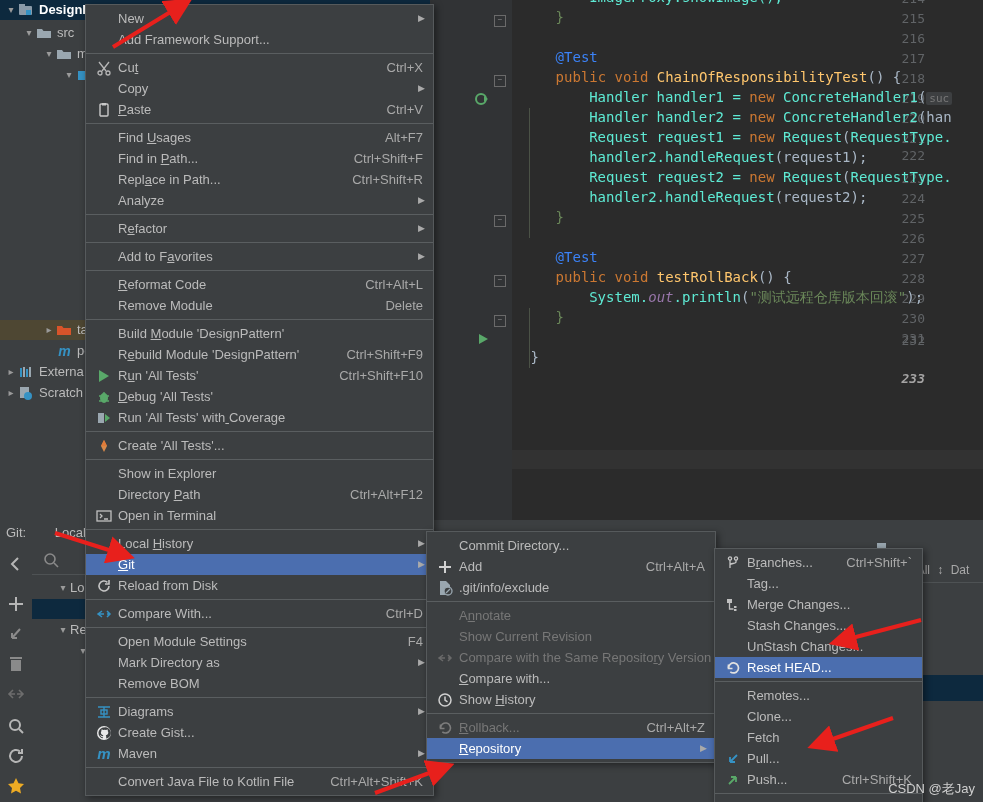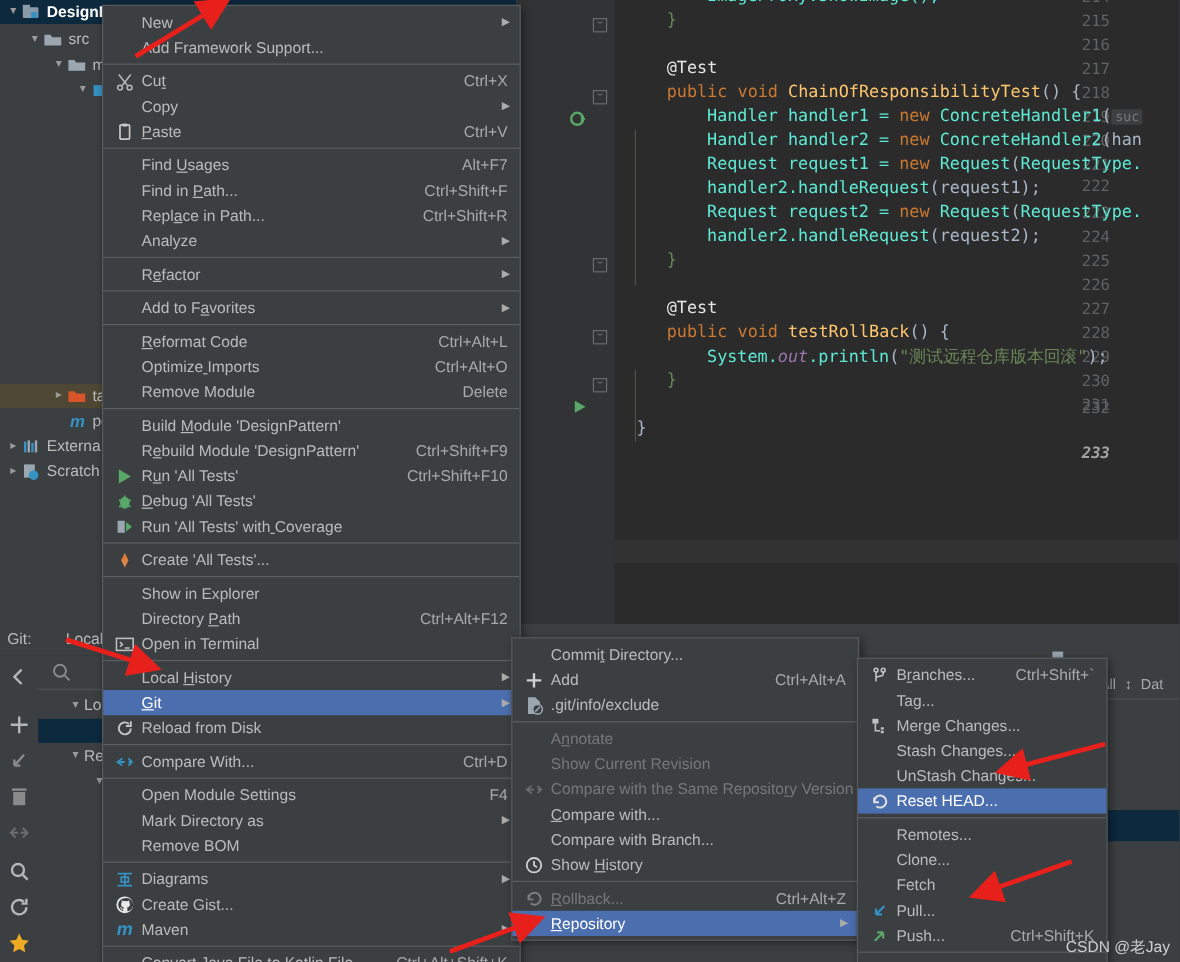--- a/index.html
+++ b/index.html
@@ -24,21 +24,21 @@
 
   
   .editor{position:absolute;left:430px;top:0;right:0;height:520px;background:#2b2b2b;overflow:hidden;}
   .gutter{position:absolute;left:0;top:0;width:82px;height:100%;background:#313335;}
   .ln{position:absolute;right:58px;font-family:"DejaVu Sans Mono","Liberation Mono",monospace;
       font-size:13px;color:#606366;text-align:right;width:40px;}
   .ln.cur{color:#a4a3a3;font-weight:bold;}
   .code{position:absolute;left:92px;top:0;white-space:pre;
         font-family:"DejaVu Sans Mono","Liberation Mono",monospace;font-size:14px;color:#a9b7c6;}
   .k{color:#cc7832;}
-  .an{color:#e5e5e5;}
+  .an{color:#3b82f6;}
   .fn{color:#ffc66d;}
   .st{color:#6a8759;}
   .br{color:#a9b7c6;}
   .fld{color:#9876aa;font-style:italic;}
   .cls{color:#5eead4;}
   .hintp{background:#3d3f41;color:#787878;font-size:11px;border-radius:2px;padding:0 3px;}
   .curline{position:absolute;left:82px;right:0;height:19px;background:#323232;}
   .editor-fold{position:absolute;left:64px;width:10px;height:10px;border:1px solid #6a6a6a;
                color:#8a8a8a;font-size:8px;line-height:8px;text-align:center;background:#313335;}
   .foldline{position:absolute;left:99px;top:0;width:1px;background:#4b5246;}
@@ -434,25 +434,20 @@
         <span class="arrow" style="margin-left: auto;">▶</span>
       </div>
       <div class="sep"></div>
       <div class="mi">
         <span class="mico empty"></span>
         <span class="mlabel"><span class="u">R</span>eformat Code</span>
         <span class="macc">Ctrl+Alt+L</span>
       </div>
       <div class="mi">
         <span class="mico empty"></span>
-        <span class="mlabel">Optimize<span class="u"> </span>Imports</span>
-        <span class="macc">Ctrl+Alt+O</span>
-      </div>
-      <div class="mi">
-        <span class="mico empty"></span>
         <span class="mlabel">Remove Module</span>
         <span class="macc">Delete</span>
       </div>
       <div class="sep"></div>
       <div class="mi">
         <span class="mico empty"></span>
         <span class="mlabel">Build <span class="u">M</span>odule 'DesignPattern'</span>
       </div>
       <div class="mi">
         <span class="mico empty"></span>
@@ -632,24 +627,20 @@
         <span class="mico">
           <svg width="16" height="16" viewBox="0 0 16 16">
             <path d="M2 8h6M14 8h-3M6 5L2 8l4 3M11 5l3 3-3 3" fill="none" stroke="#6a6a6a" stroke-width="1.5"></path>
           </svg>
         </span>
         <span class="mlabel">Compare with the Same Reposito<span class="u">r</span>y Version</span>
       </div>
       <div class="mi">
         <span class="mico empty"></span>
         <span class="mlabel"><span class="u">C</span>ompare with...</span>
-      </div>
-      <div class="mi">
-        <span class="mico empty"></span>
-        <span class="mlabel">Compare with Branch...</span>
       </div>
       <div class="mi">
         <span class="mico">
           <svg width="16" height="16" viewBox="0 0 16 16">
             <circle cx="8" cy="8" r="6" fill="none" stroke="#d0d0d0" stroke-width="1.5"></circle>
             <path d="M8 4.5V8l2.5 1.8" fill="none" stroke="#d0d0d0" stroke-width="1.5"></path>
           </svg>
         </span>
         <span class="mlabel">Show <span class="u">H</span>istory</span>
       </div>

